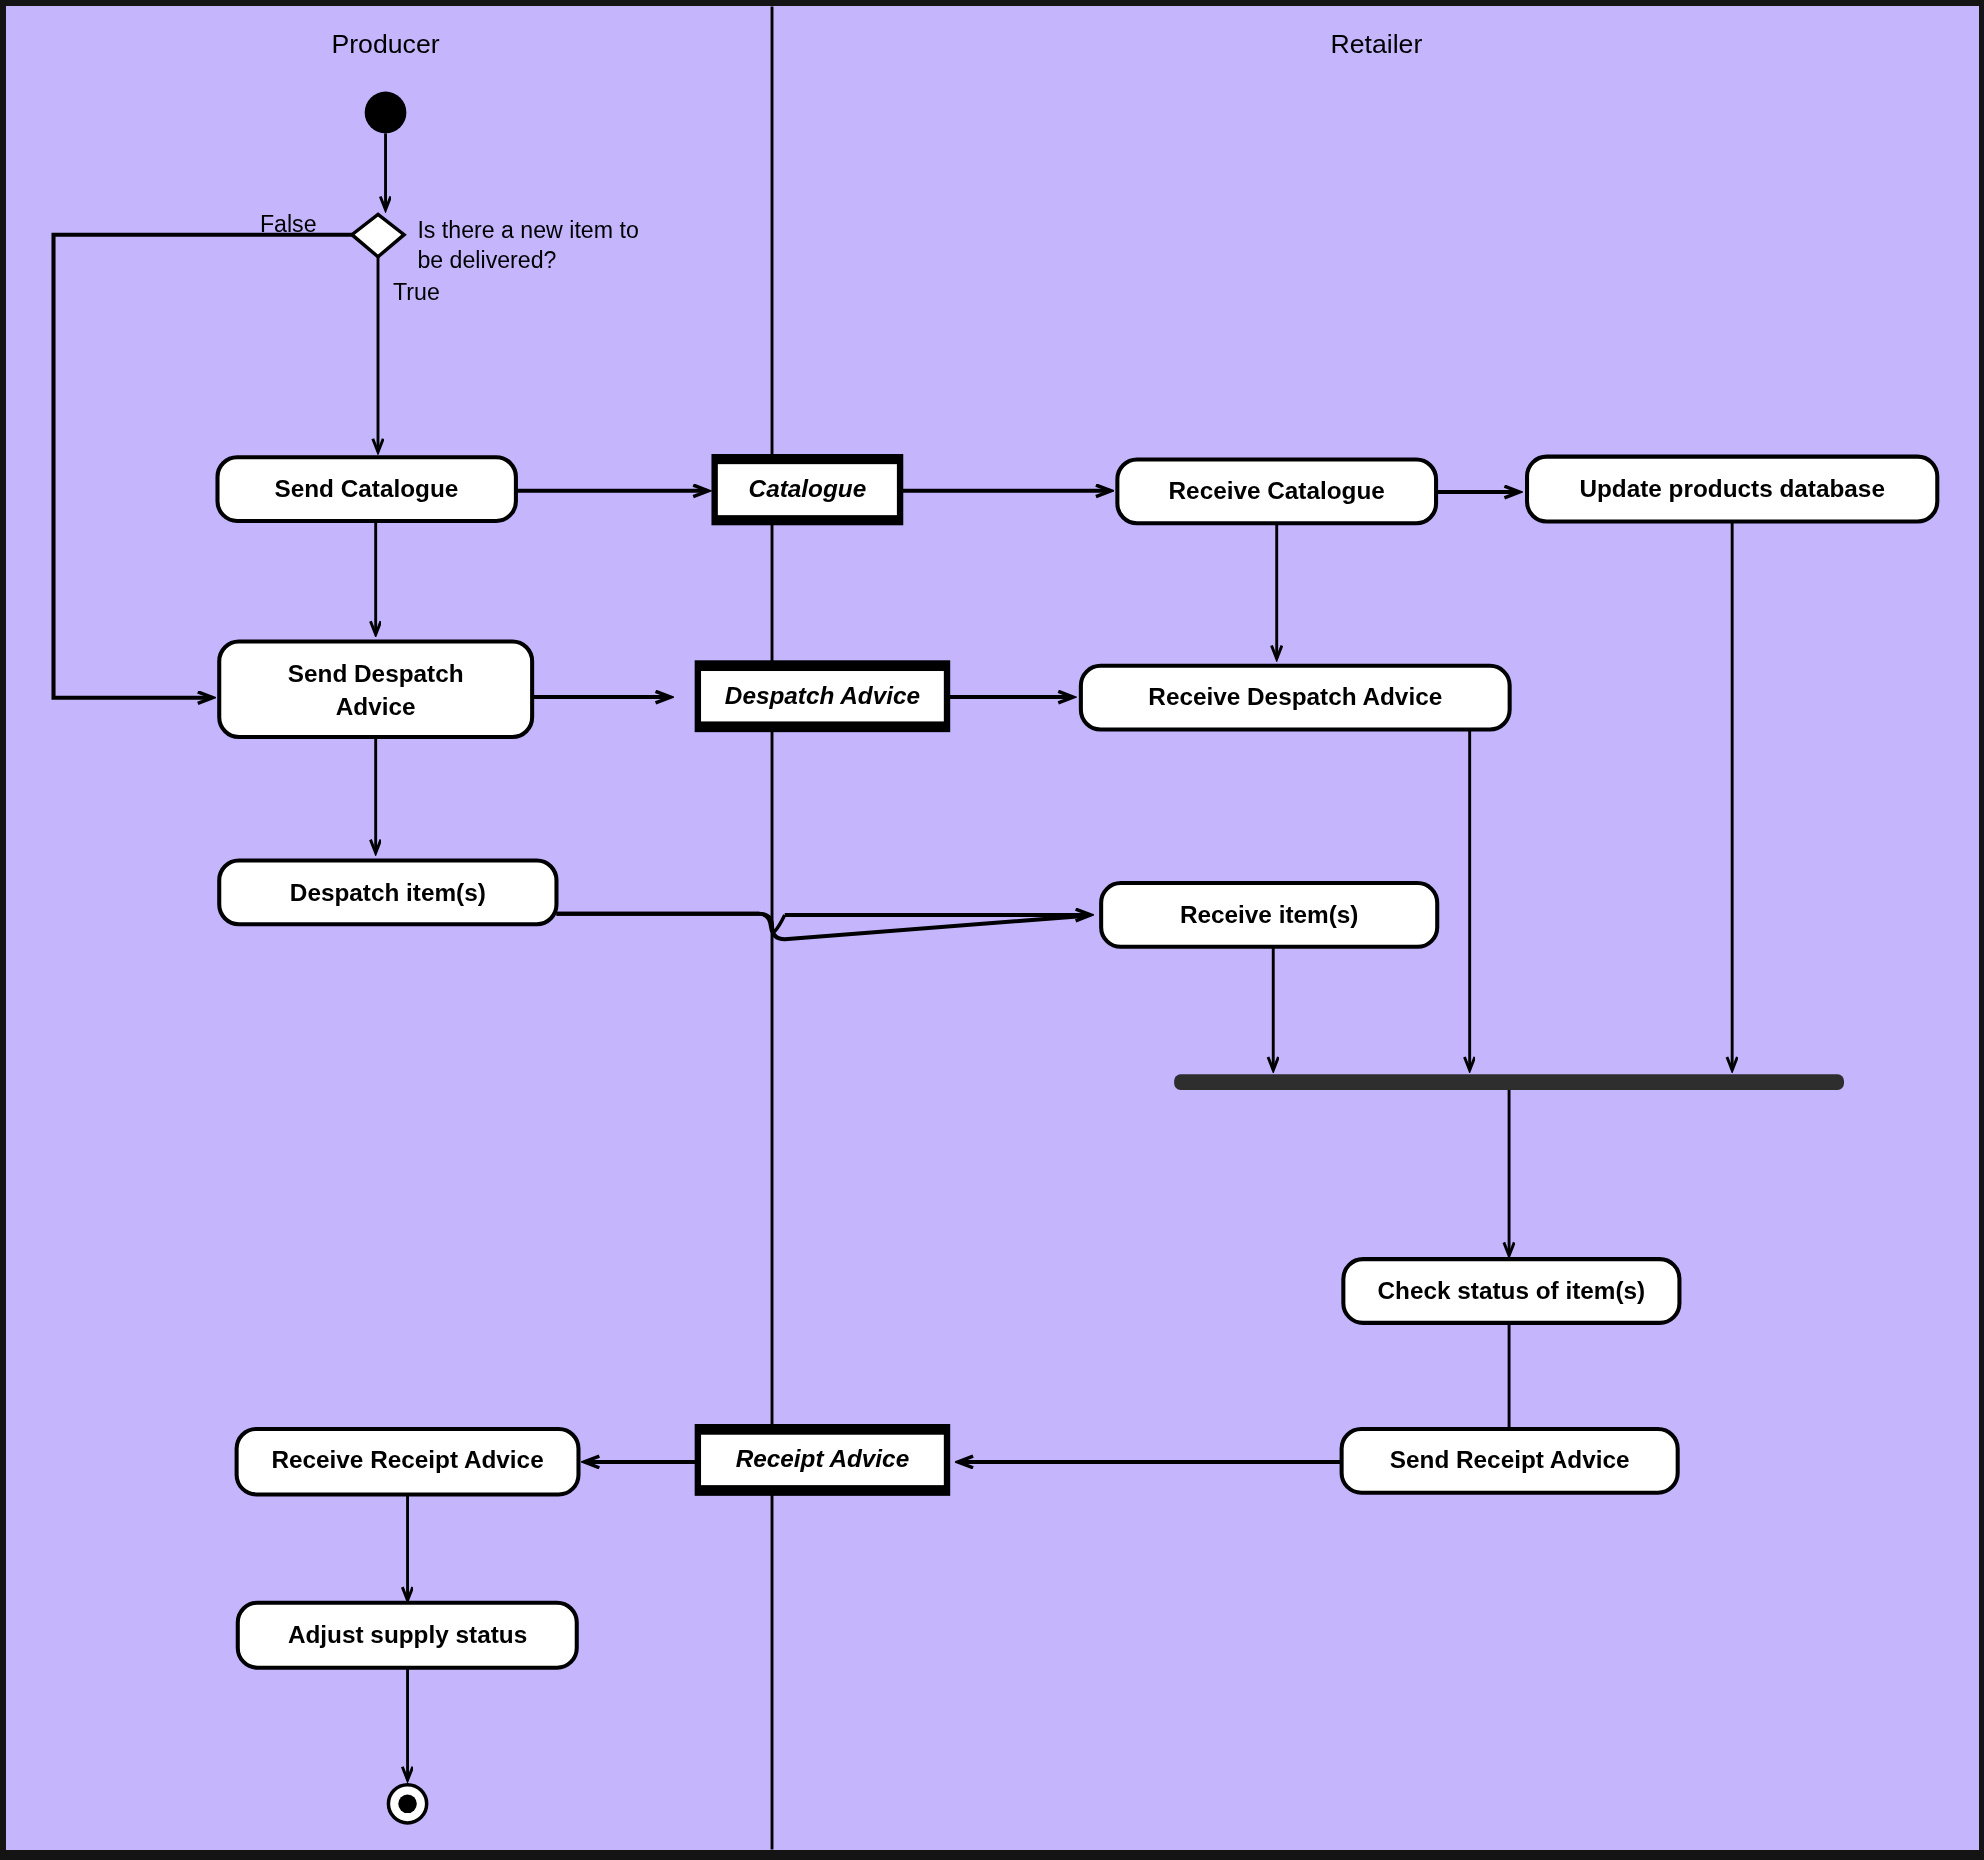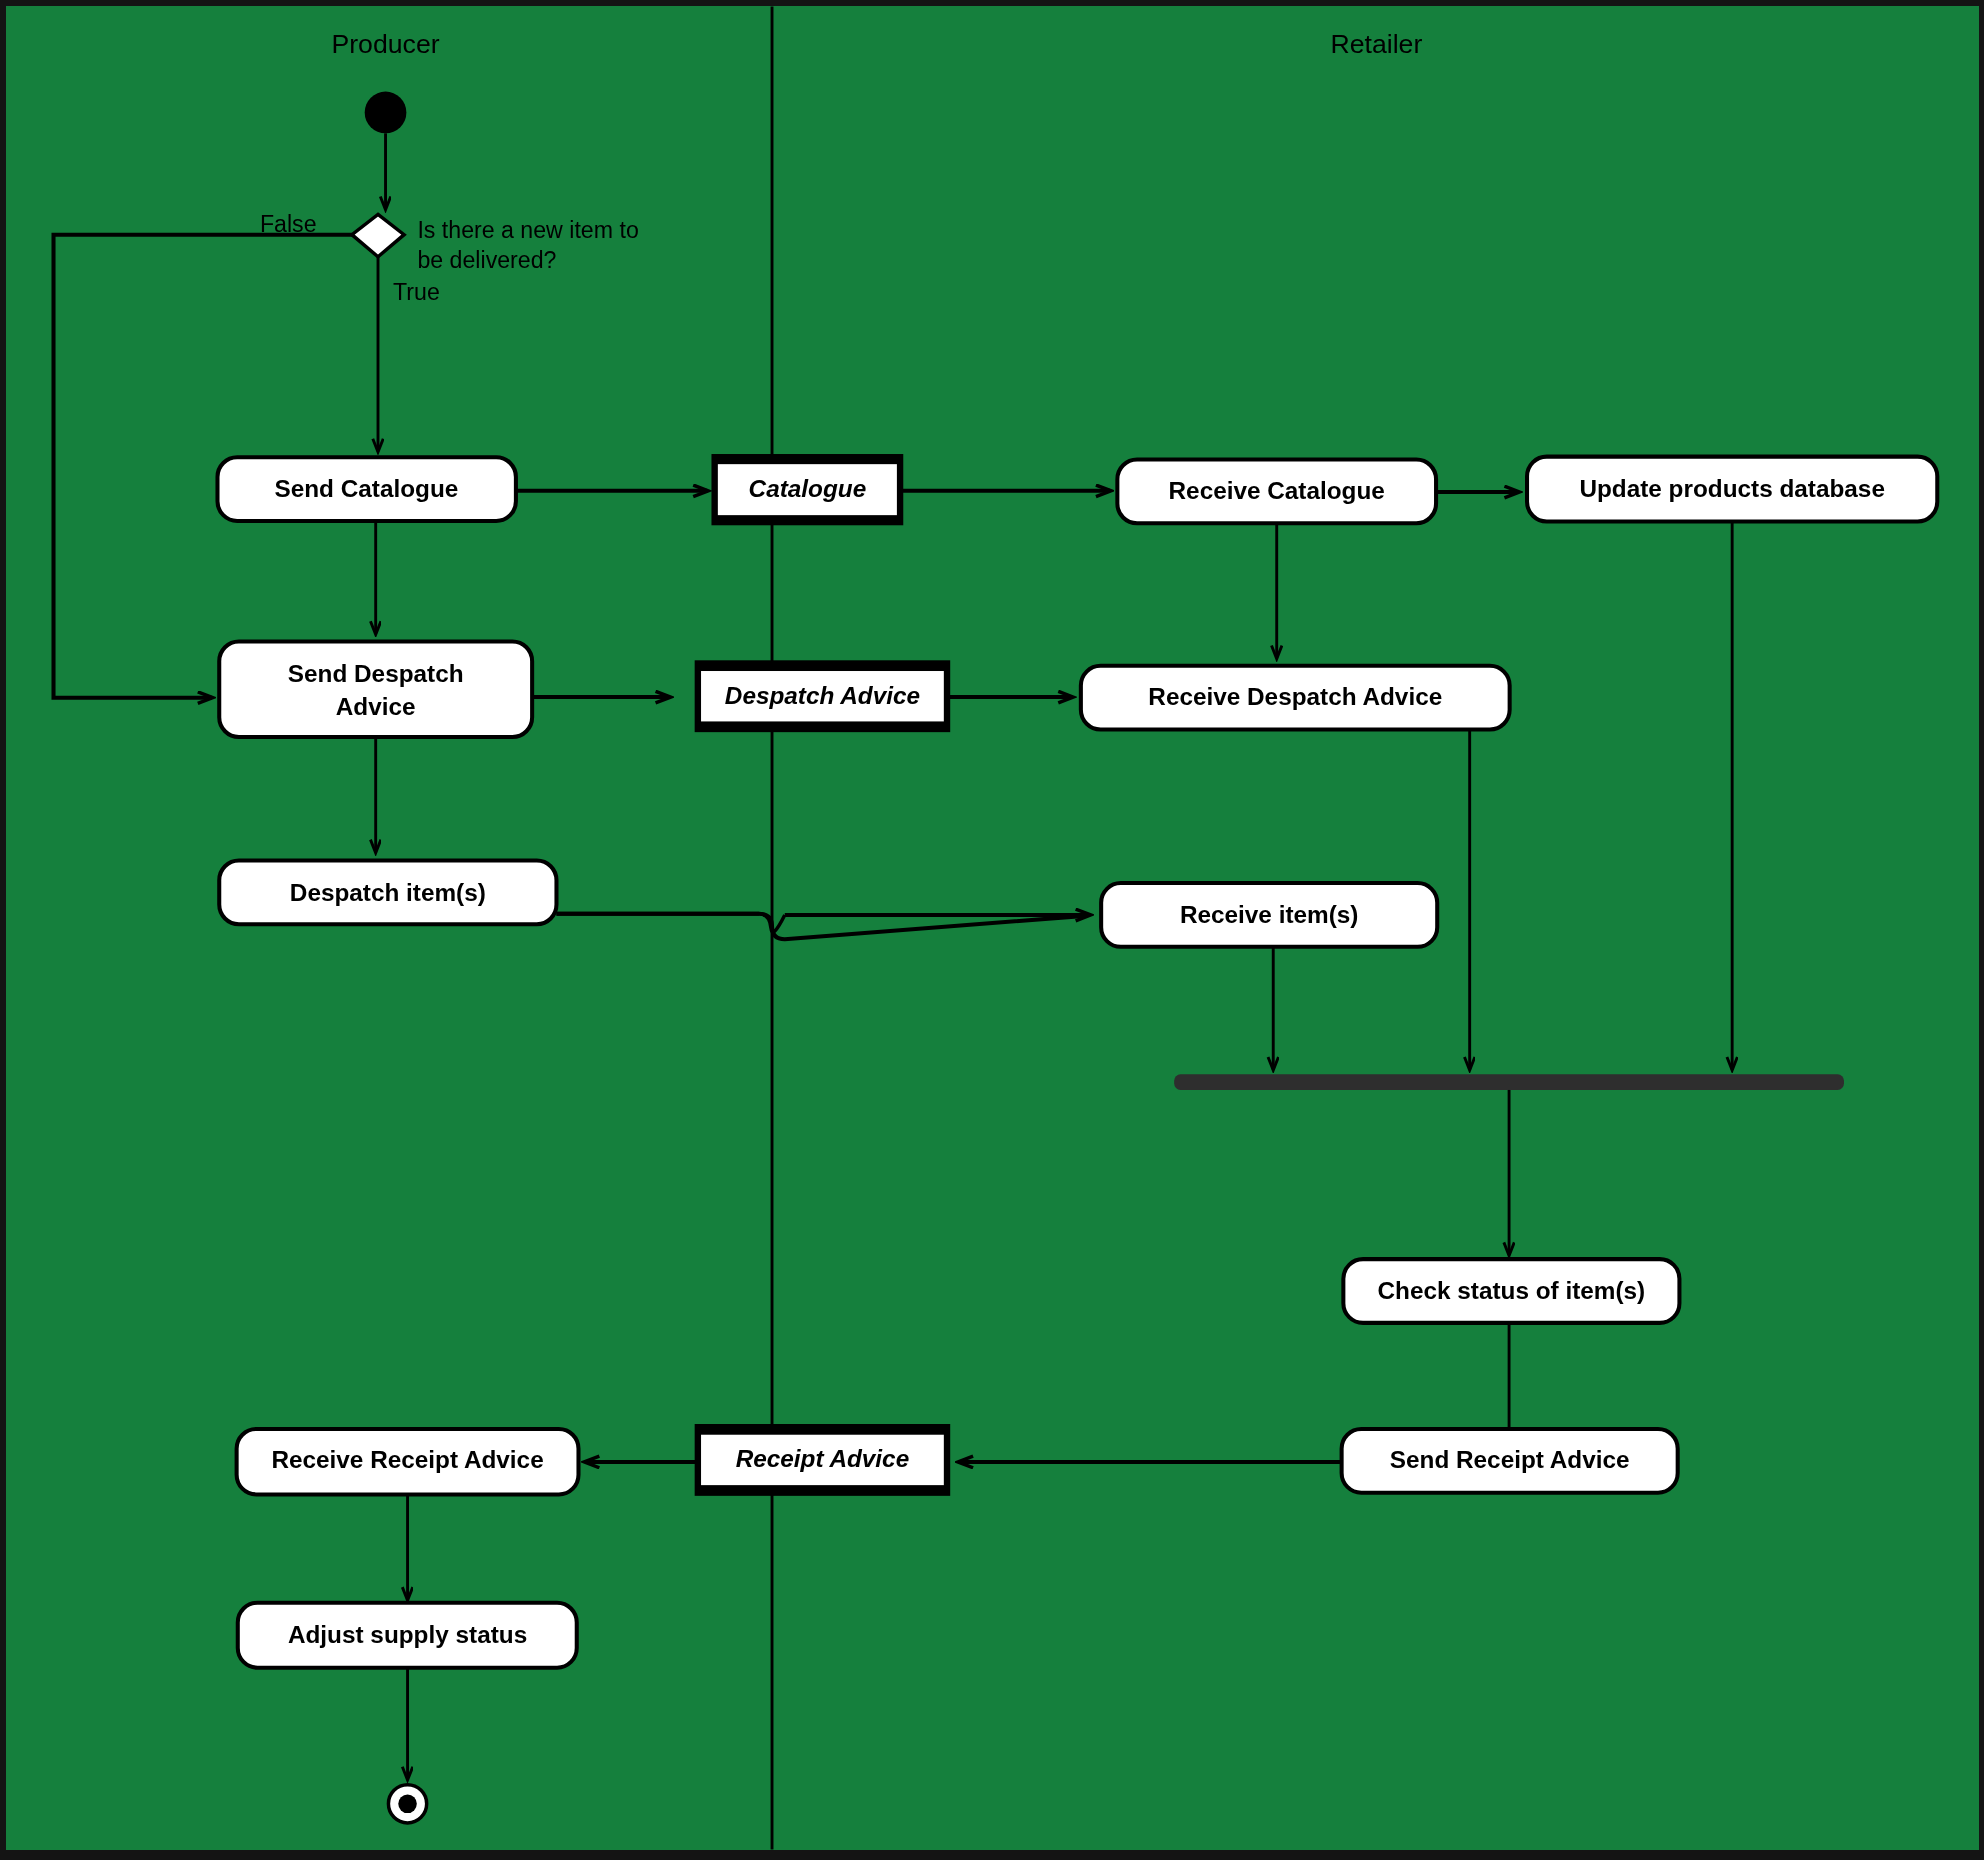--- a/index.html
+++ b/index.html
@@ -21,21 +21,21 @@
     height: 1861px;
     background: #141414;
     box-sizing: border-box;
   }
   #canvas-area {
     position: absolute;
     left: 5.8px;
     top: 6.4px;
     width: 1973px;
     height: 1844px;
-    background: #15803d;
+    background: #c4b5fd;
   }
   svg#uml-canvas {
     display: block;
     width: 1973px;
     height: 1844px;
   }
   .act-shape {
     fill: #ffffff;
     stroke: #000000;
     stroke-width: 7;

